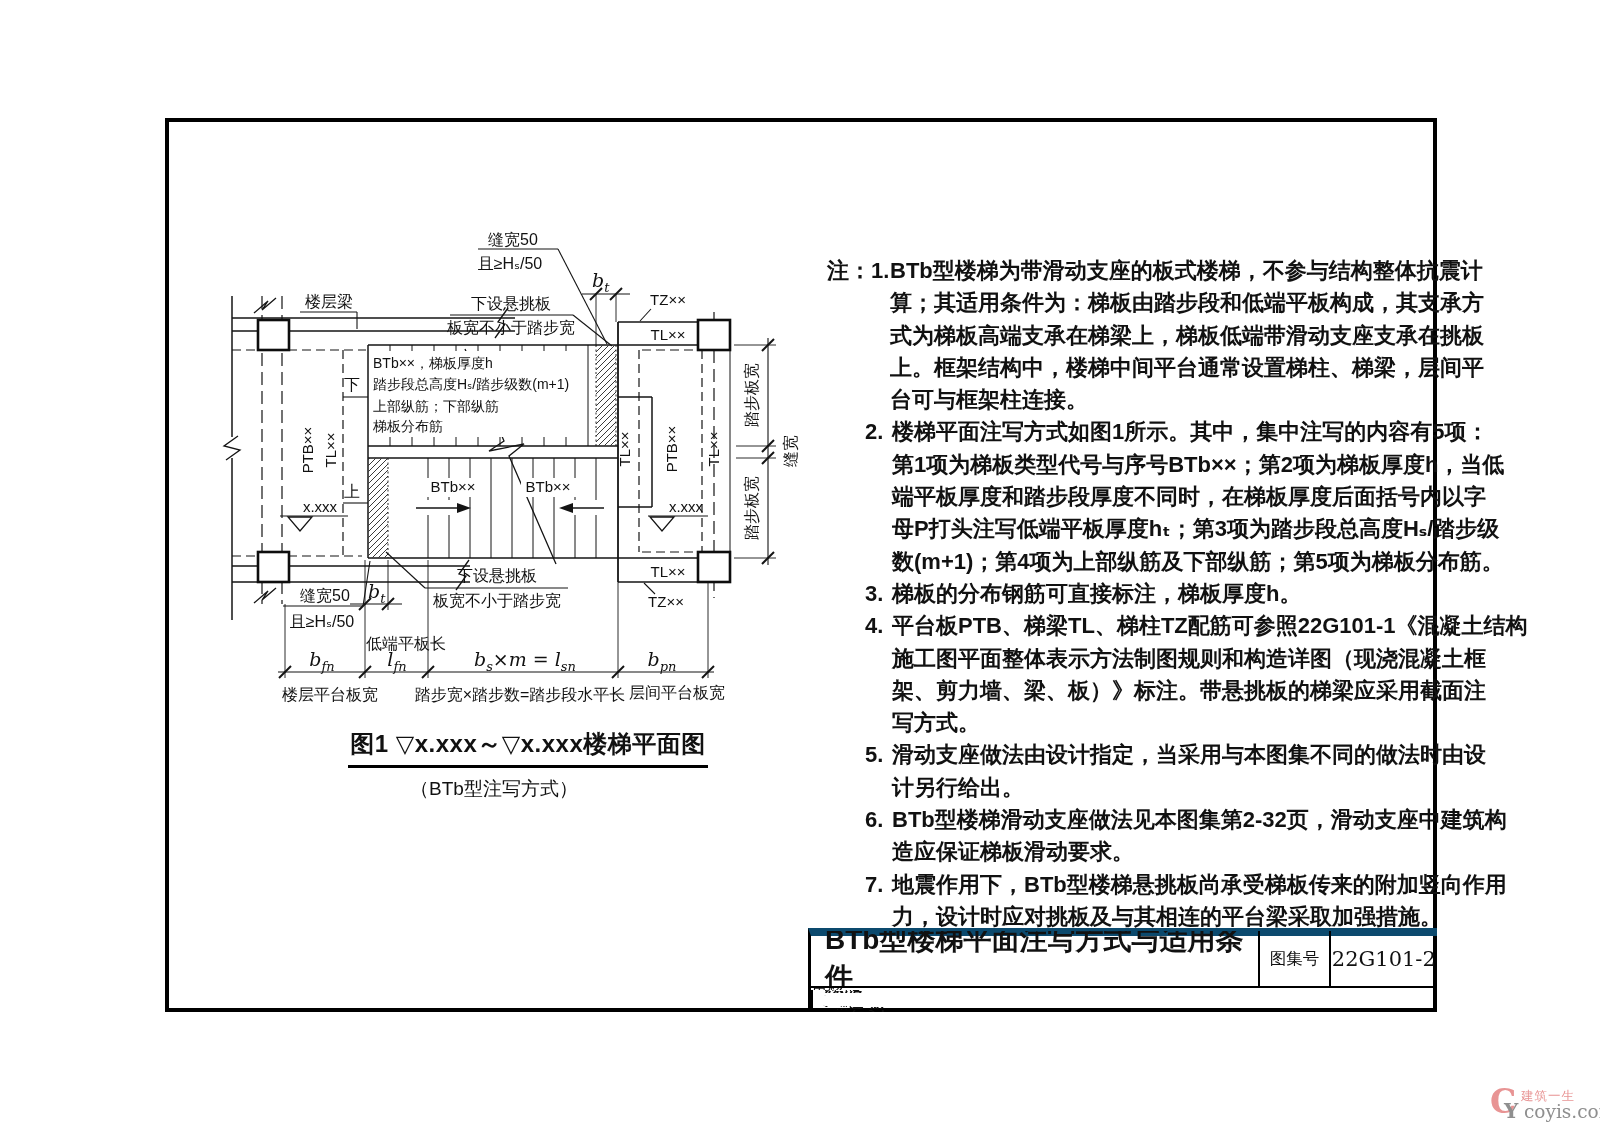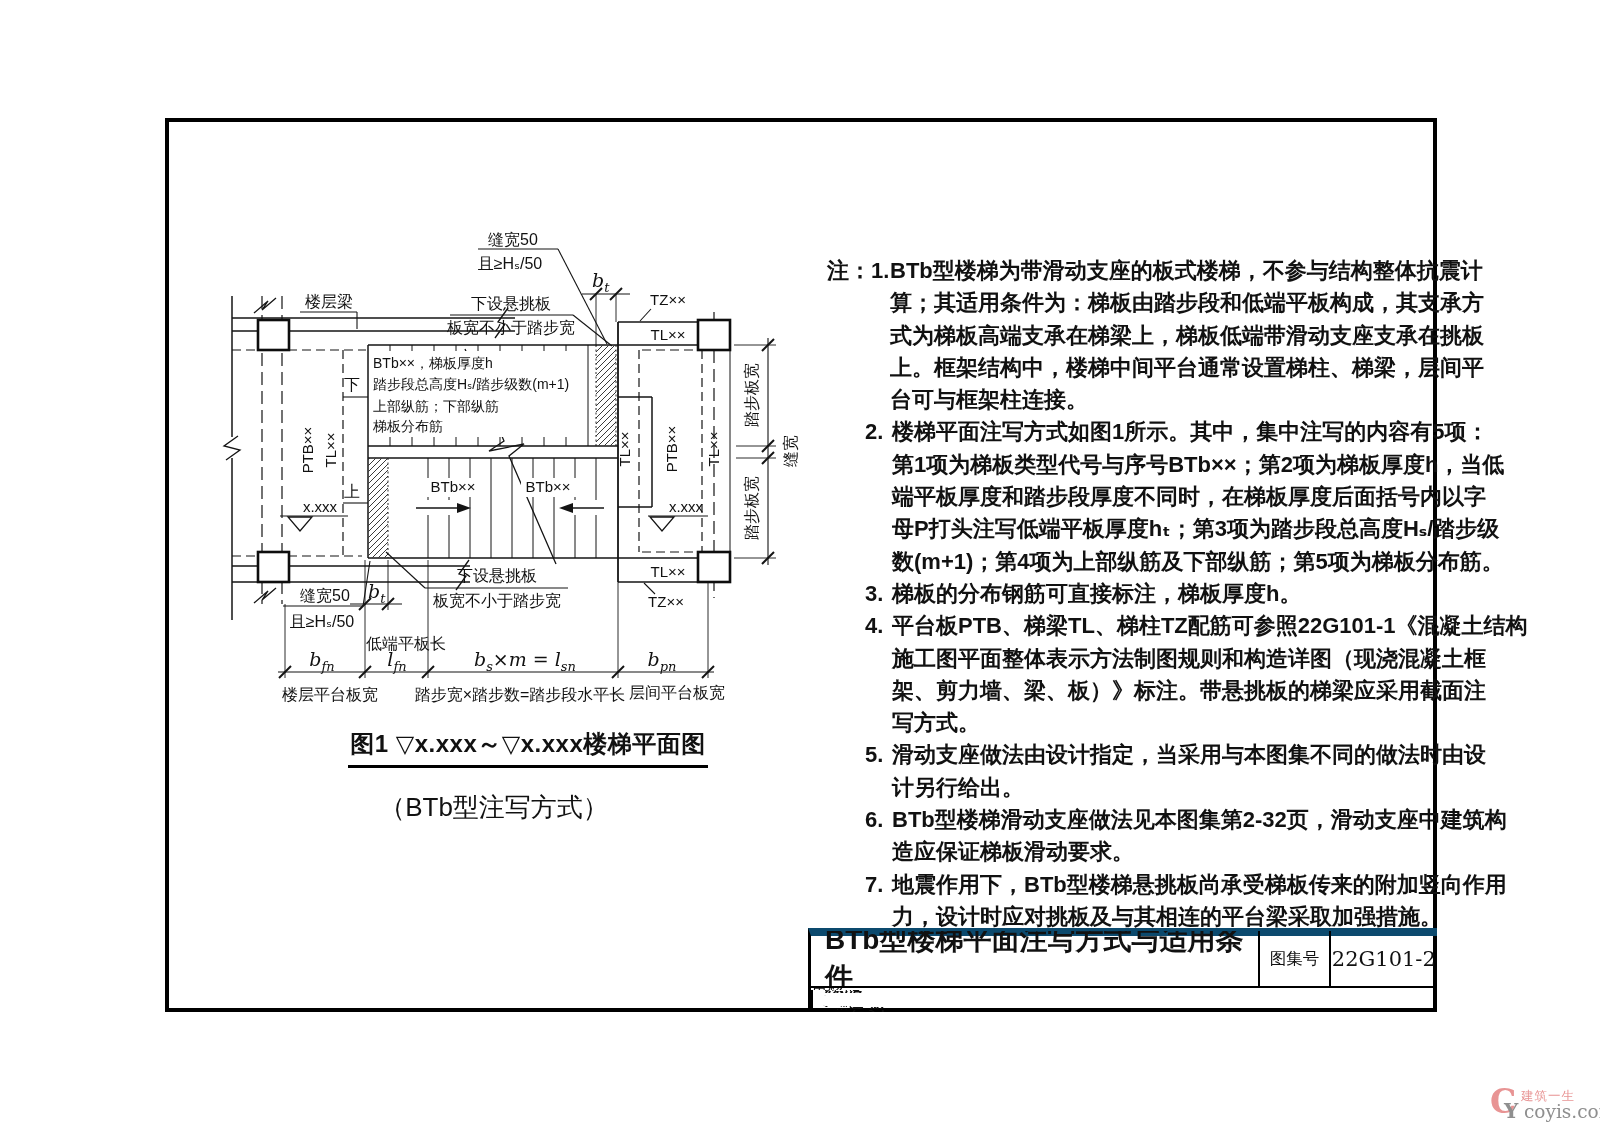--- a/index.html
+++ b/index.html
@@ -31,21 +31,21 @@
   #notes{position:absolute;left:827px;top:255px;width:520px;font-size:22px;line-height:32.3px;font-weight:bold;}
   .note-item{display:flex;align-items:flex-start;}
   .note-num{flex:none;white-space:pre;}
   .note-num.first{width:63px;}
   .note-num.rest{margin-left:38px;width:27px;}
   .note-text{white-space:pre;}
   
   #caption{position:absolute;left:334px;top:728px;width:388px;text-align:center;}
   #caption .cap-title{display:inline-block;font-size:24px;font-weight:bold;letter-spacing:.5px;
         padding:0 2px 5px 2px;border-bottom:3px solid #000;}
-  #caption .cap-sub{margin-top:22px;font-size:26px;transform:translateX(-34px);}
+  #caption .cap-sub{margin-top:8px;font-size:19px;transform:translateX(-34px);}
   
   #titleblock{position:absolute;left:808px;top:928px;width:629px;height:84px;box-sizing:border-box;
         border-top:8px solid #0c4a6e;border-left:3px solid #000;display:flex;flex-direction:column;justify-content:flex-end;}
   .tb-row{display:flex;box-sizing:border-box;}
   .tb-r1{height:55px;}
   .tb-r2{height:26px;border-top:2px solid #000;flex-direction:column;}
   .tb-cell{box-sizing:border-box;display:flex;align-items:center;justify-content:center;
         font-size:16px;overflow:hidden;}
   .tb-cell + .tb-cell{border-left:2px solid #000;}
   .tb-title{width:458px;font-size:28px;font-weight:bold;justify-content:flex-start;padding-left:14px;}

